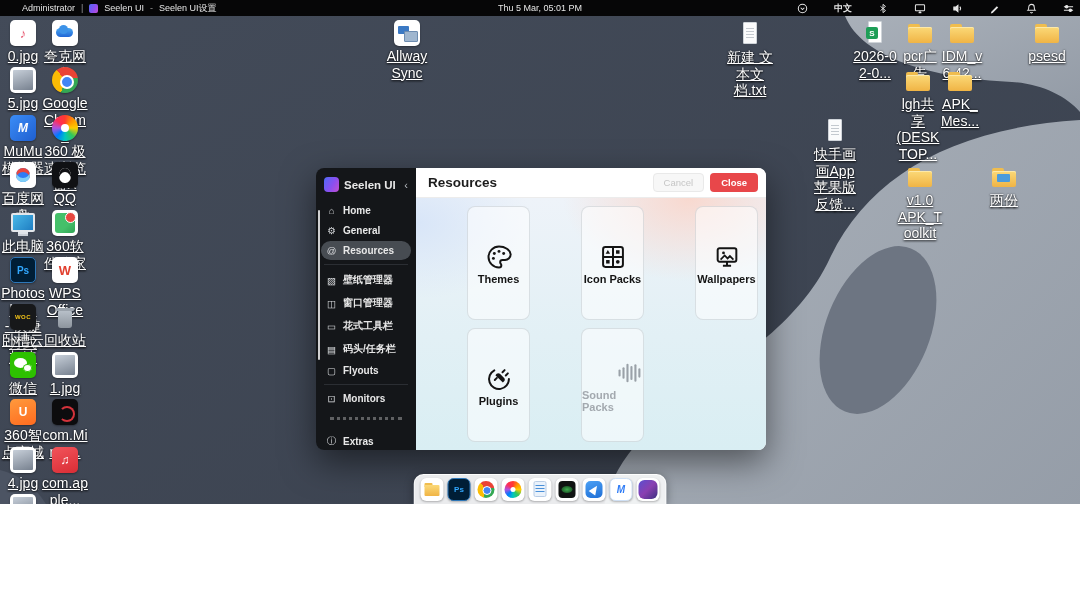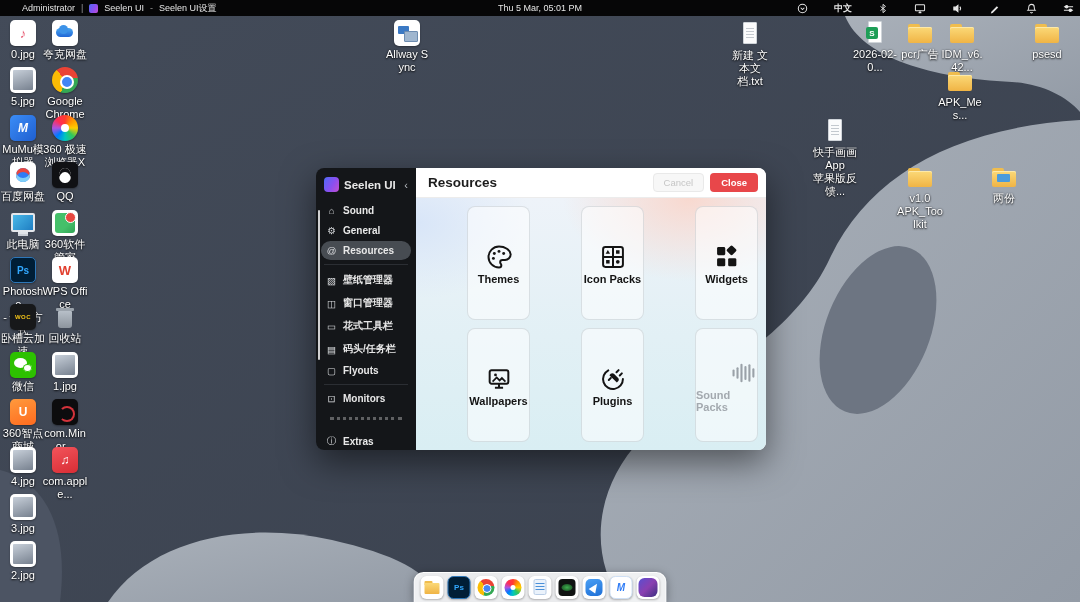--- a/index.html
+++ b/index.html
@@ -1,34 +1,34 @@
 <!DOCTYPE html>
 <html><head>
 <meta charset="utf-8">
 <style>
   * { margin:0; padding:0; box-sizing:border-box; }
   html,body { width:1080px; height:602px; overflow:hidden; font-family:"Liberation Sans",sans-serif; }
-  #stage { position:relative; width:1080px; height:602px; background:#3f4653; overflow:hidden; }
+  #stage { position:relative; width:1080px; height:504px; background:#3f4653; overflow:hidden; }
   #wall { position:absolute; inset:0; }
 
   
   .taskbar { position:absolute; top:0; left:0; right:0; height:16px; background:#060607; color:#e6e6e6;
     display:flex; align-items:center; font-size:9px; z-index:50; }
   .tb-left { display:flex; align-items:center; gap:6px; margin-left:22px; }
   .tb-sep { color:#9a9a9a; }
   .tb-logo { width:9px; height:9px; border-radius:2px; background:linear-gradient(120deg,#4f6af5,#8a4ff0 55%,#c44fd0); display:inline-block; }
   .tb-clock { position:absolute; left:50%; transform:translateX(-50%); font-size:9px; }
   .tb-tray { position:absolute; right:6px; display:flex; align-items:center; gap:26px; }
   .tb-tray svg { display:block; }
   .tb-lang { font-size:9px; font-weight:bold; }
 
   
   .di { position:absolute; width:46px; text-align:center; color:#fff; cursor:default; z-index:5; }
-  .di .lbl { font-size:11px; line-height:1.18; white-space:pre-line; word-break:break-all;
-    text-shadow:0 1px 2px rgba(0,0,0,.85), 0 0 2px rgba(0,0,0,.6); }
+  .di .lbl { font-size:14px; line-height:1.18; white-space:pre-line; word-break:break-all;
+    text-shadow:0 1px 2px rgba(0,0,0,.85), 0 0 2px rgba(0,0,0,.6);text-decoration:underline; }
   .tile { width:26px; height:26px; margin:0 auto 2px; border-radius:5px; position:relative;
     box-shadow:0 1px 2px rgba(0,0,0,.35); display:flex; align-items:center; justify-content:center; }
   .tg { font-weight:bold; }
 
   .t-photo { background:#fff; }
   .t-photo::after { content:""; position:absolute; inset:3px; background:linear-gradient(160deg,#c7cfd9,#77818f); border-radius:1px; }
   .t-photo0 { background:#fff; } .t-photo0 .tg { color:#e85d75; font-size:13px; }
   .t-mumu { background:linear-gradient(135deg,#3b8df7,#1f5fd0); } .t-mumu .tg { color:#fff; font-style:italic; font-size:12px; }
   .t-baidu { background:#fff; } .t-baidu::after { content:""; position:absolute; left:6px; top:6px; width:14px; height:14px;
     border-radius:50%; background:#2f7cf6; box-shadow:inset 0 -4px 0 #7fd0f7, inset 0 4px 0 #e8473f; }
@@ -364,20 +364,25 @@
       <div class="lbl">pcr广告</div>
     </div>
   <div class="di" style="left:939px;top:20px">
       <div class="tile t-folder"></div>
       <div class="lbl">IDM_v6.42...</div>
     </div>
   <div class="di" style="left:1024px;top:20px">
       <div class="tile t-folder"></div>
       <div class="lbl">psesd</div>
     </div>
+  <div class="di" style="left:895px;top:68px">
+      <div class="tile t-folder"></div>
+      <div class="lbl">lgh共享
+(DESKTOP...</div>
+    </div>
   <div class="di" style="left:937px;top:68px">
       <div class="tile t-folder"></div>
       <div class="lbl">APK_Mes...</div>
     </div>
   <div class="di" style="left:812px;top:118px">
       <div class="tile t-doc"></div>
       <div class="lbl">快手画画App
 苹果版反馈...</div>
     </div>
   <div class="di" style="left:897px;top:164px">
@@ -396,21 +401,21 @@
     <aside class="sb">
       <div class="sb-head">
         <span class="sb-logo"></span>
         <span class="sb-title">Seelen UI</span>
         <span class="sb-collapse">‹</span>
       </div>
       <div class="sb-scrollbar"></div>
       <nav>
         <div class="sbi">
             <span class="sbic">⌂</span>
-            <span>Sound</span>
+            <span>Home</span>
           </div>
         <div class="sbi">
             <span class="sbic">⚙</span>
             <span>General</span>
           </div>
         <div class="sbi sel">
             <span class="sbic">@</span>
             <span>Resources</span>
           </div>
         <div class="sb-div"></div>
@@ -472,31 +477,20 @@
                 <rect x="3.5" y="3.5" width="17" height="17" rx="2" fill="none" stroke="#141414" stroke-width="1.7"></rect>
                 <line x1="12" y1="3.5" x2="12" y2="20.5" stroke="#141414" stroke-width="1.7"></line>
                 <line x1="3.5" y1="12" x2="20.5" y2="12" stroke="#141414" stroke-width="1.7"></line>
                 <path d="M7.6 6l1.9 3.2H5.7z" fill="#141414"></path>
                 <rect x="14.6" y="6.2" width="3" height="3" fill="#141414"></rect>
                 <rect x="6.1" y="14.6" width="3" height="3" fill="#141414"></rect>
                 <circle cx="16.1" cy="16.1" r="1.6" fill="#141414"></circle>
               </svg>
             </span>
           <span class="clabel">Icon Packs</span>
-        </div>
-        <div class="card">
-          <span class="cicon">
-              <svg width="28" height="28" viewBox="0 0 24 24">
-                <rect x="3.5" y="3.5" width="7" height="7" rx="1.2" fill="#141414"></rect>
-                <rect x="3.5" y="13" width="7" height="7" rx="1.2" fill="#141414"></rect>
-                <rect x="13" y="13" width="7" height="7" rx="1.2" fill="#141414"></rect>
-                <rect x="12.6" y="3" width="6.6" height="6.6" rx="1.2" transform="rotate(45 15.9 6.3)" fill="#141414"></rect>
-              </svg>
-            </span>
-          <span class="clabel">Widgets</span>
         </div>
         <div class="card">
           <span class="cicon">
               <svg width="28" height="28" viewBox="0 0 24 24">
                 <rect x="4" y="4.5" width="16" height="11.5" rx="1.6" fill="none" stroke="#141414" stroke-width="1.7"></rect>
                 <circle cx="9" cy="8.5" r="1.2" fill="#141414"></circle>
                 <path d="M6.5 14.2l3.5-3.5 2.5 2.5 2-2 3 3" fill="none" stroke="#141414" stroke-width="1.5"></path>
                 <line x1="12" y1="16" x2="12" y2="19" stroke="#141414" stroke-width="1.7"></line>
                 <line x1="8.5" y1="19.5" x2="15.5" y2="19.5" stroke="#141414" stroke-width="1.7"></line>
               </svg>

